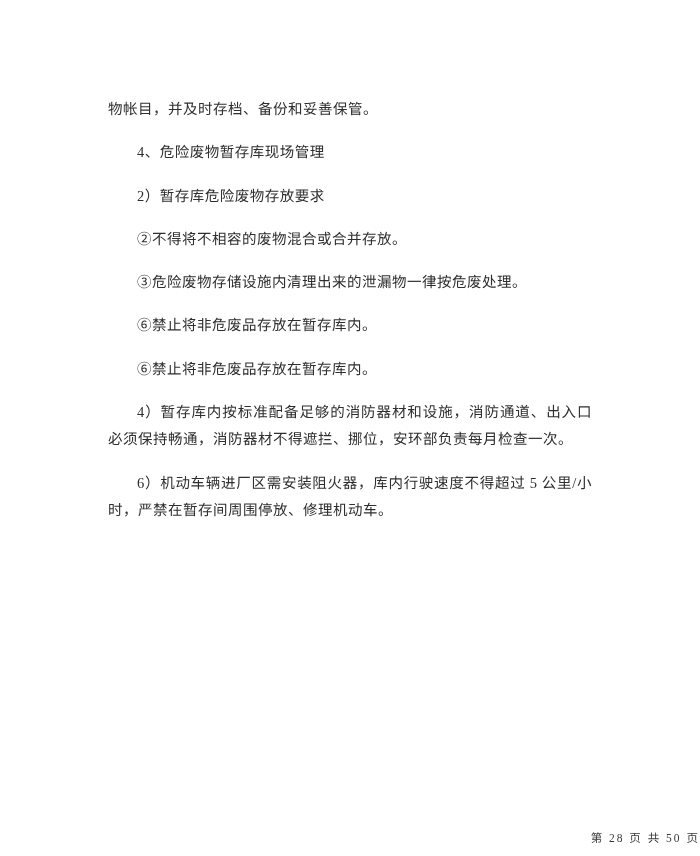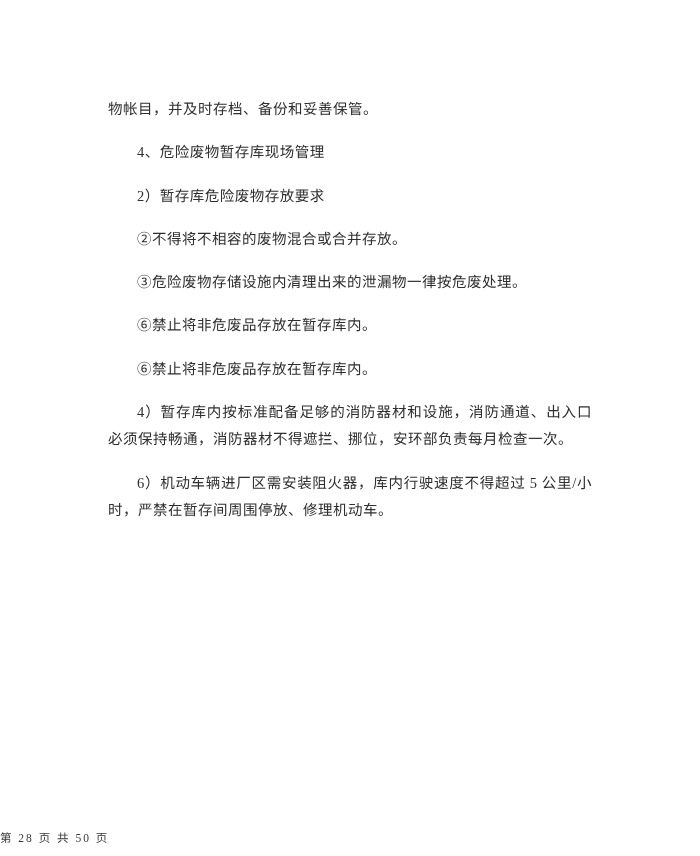--- a/index.html
+++ b/index.html
@@ -32,21 +32,21 @@
     word-break: break-all;
   }
   .para.indent {
     text-indent: 2em;
   }
   .footer {
     position: absolute;
     left: 0;
     bottom: 11px;
     width: 700px;
-    text-align: left;
+    text-align: right;
     font-size: 11.5px;
     letter-spacing: 2px;
     color: #3a3a3a;
   }
 </style>
 </head>
 <body>
 
 <div class="page">
   <div class="content">

